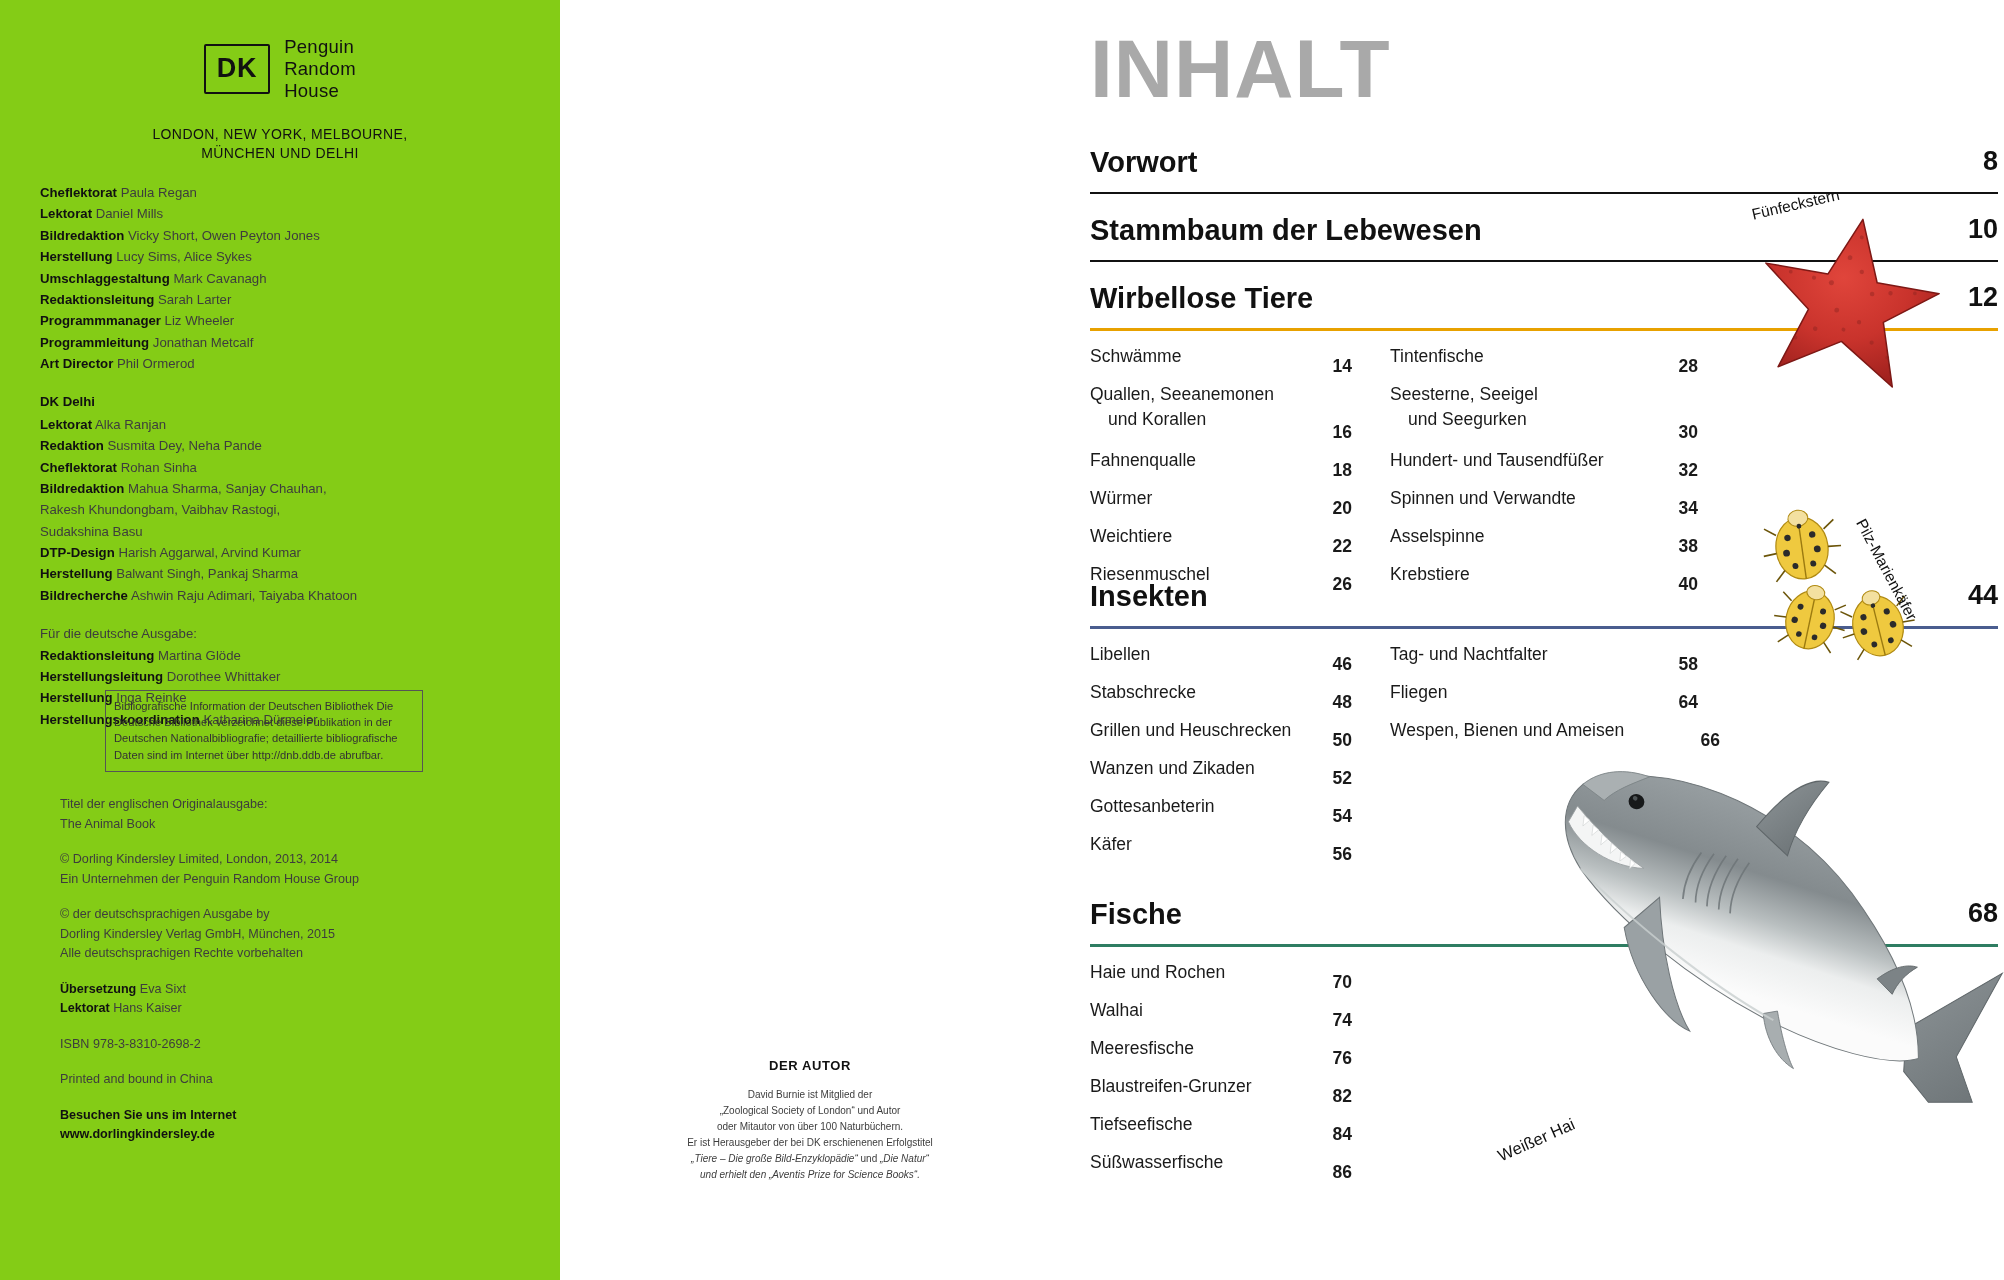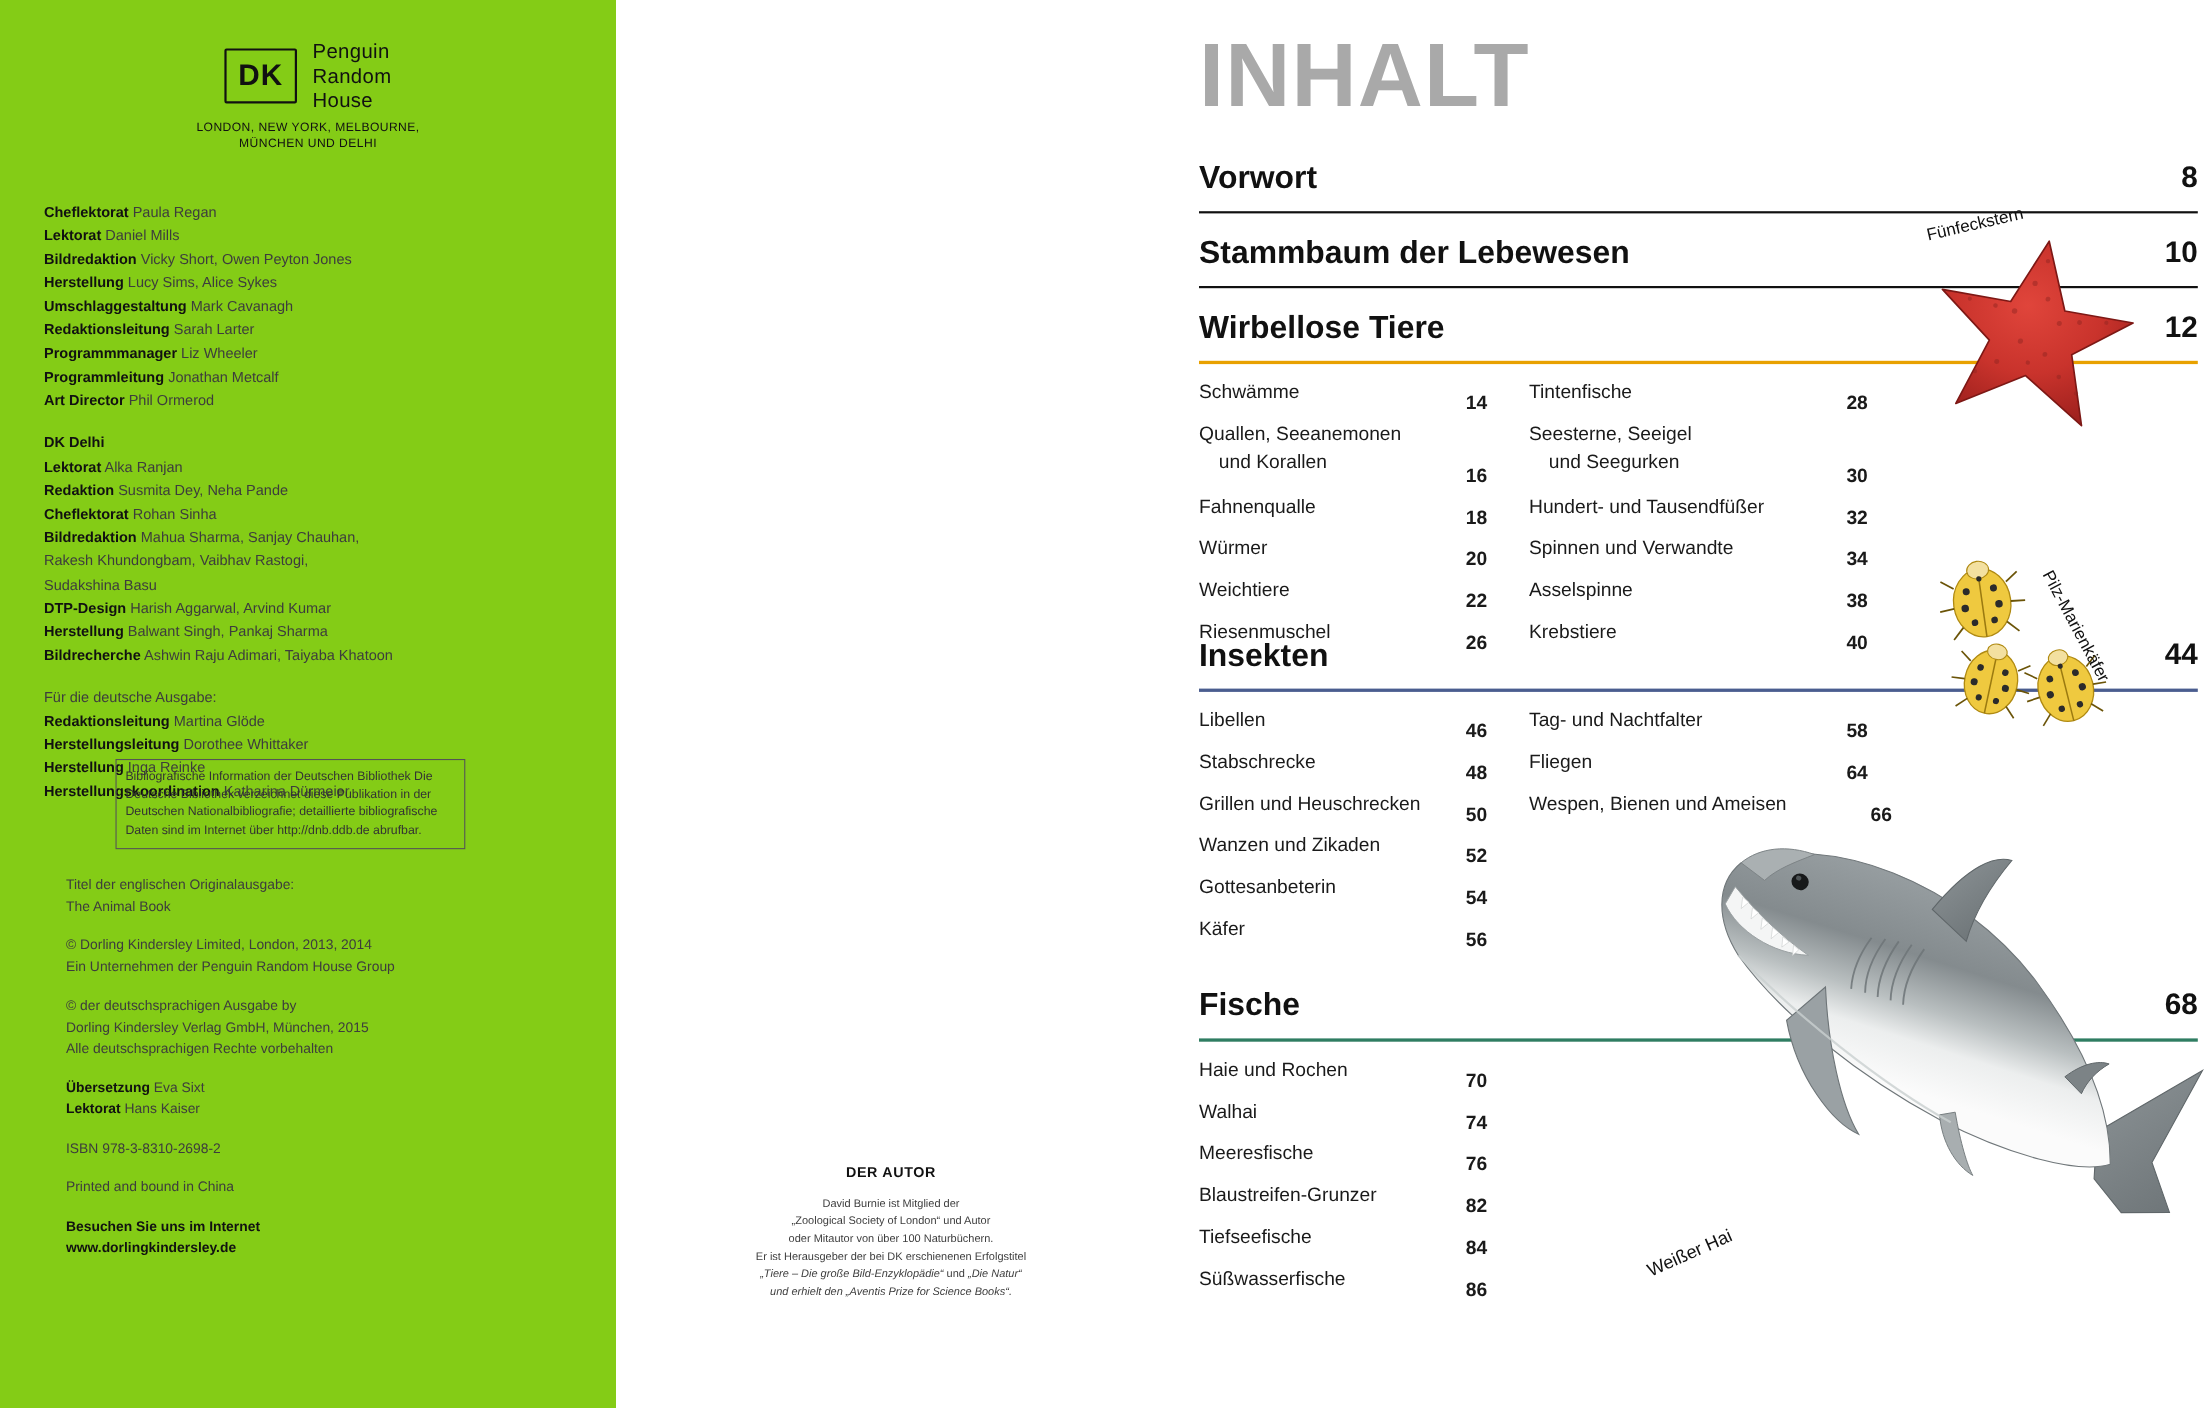--- a/index.html
+++ b/index.html
@@ -57,22 +57,22 @@
     font-family: "Liberation Sans", sans-serif;
   }
   .dk-words {
     text-align: left;
     font-size: 18.5px;
     line-height: 1.18;
     color: #111;
     letter-spacing: 0.3px;
   }
   .dk-cities {
-    margin-top: 8px;
-    font-size: 11px;
+    margin-top: 24px;
+    font-size: 14px;
     letter-spacing: 0.4px;
     color: #111;
     line-height: 1.35;
   }
   .credits {
     position: absolute;
     left: 40px;
     top: 182px;
     width: 480px;
     font-size: 13.2px;

